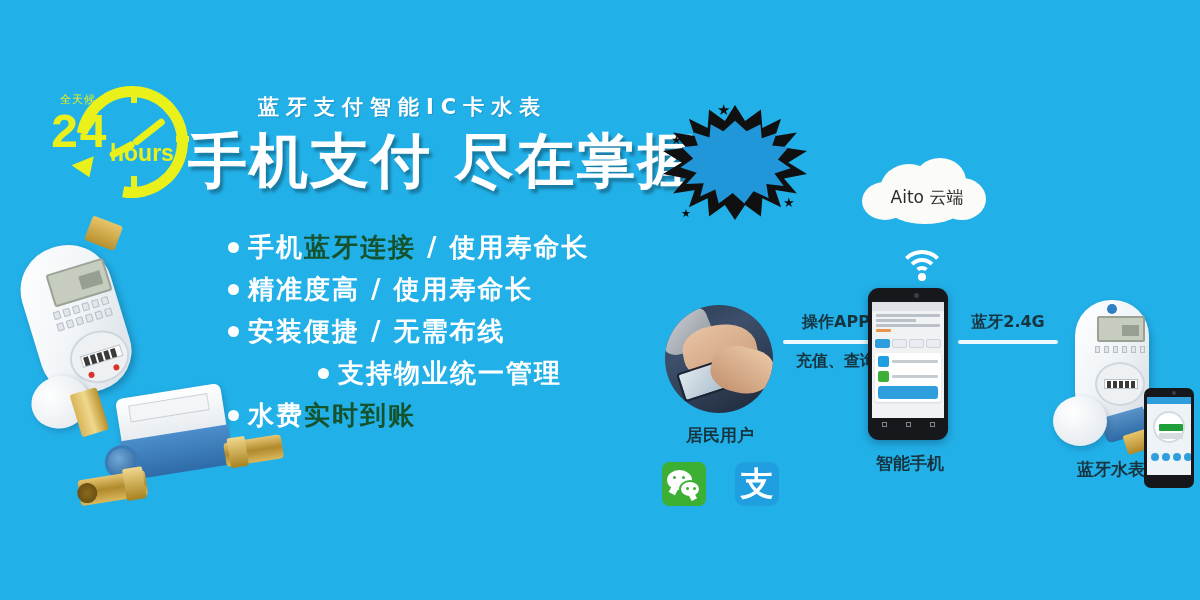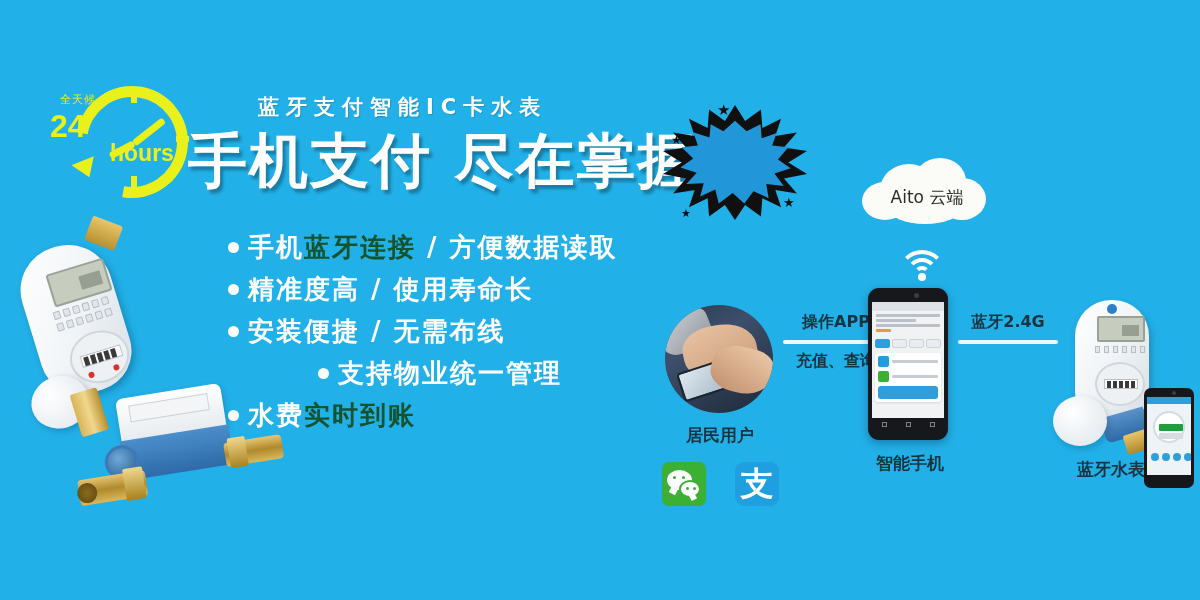--- a/index.html
+++ b/index.html
@@ -36,22 +36,22 @@
     border-left:12px solid transparent; border-right:12px solid transparent;
     border-top:18px solid #eaf11a; transform:rotate(-22deg);
   }
   .badge-cn {
     position:absolute; left:12px; top:8px; color:#eaf11a;
     font-size:11px; font-weight:normal; letter-spacing:1px;
     font-family:"DejaVu Sans", sans-serif;
   }
   .badge-24 {
     position:absolute; left:2px; top:26px; color:#eaf11a;
-    font-size:32px; font-weight:bold; line-height:1;
-    font-family:Liberation Sans, sans-serif;
+    font-size:48px; font-weight:bold; line-height:1;
+    font-family:Liberation Mono, monospace;
   }
   .badge-hours {
     position:absolute; left:62px; top:56px; color:#eaf11a;
     font-size:23px; font-weight:bold; font-family:"Liberation Sans", sans-serif;
   }
 
   
   .subtitle {
     position:absolute; left:258px; top:93px;
     color:#ffffff; font-size:21px; letter-spacing:7px; font-weight:bold;
@@ -449,21 +449,21 @@
     <div class="burst-shape"></div>
     <div class="burst-inner"></div>
     <div class="burst-star bs1">★</div>
     <div class="burst-star bs2">★</div>
     <div class="burst-star bs3">★</div>
     <div class="burst-star bs4">★</div>
   </div>
 
   <div class="features">
     <div class="feat">
-      <span class="dot"></span><span>手机</span><span class="hl">蓝牙连接</span><span> / 方便数据读取</span>
+      <span class="dot"></span><span>手机</span><span class="hl">蓝牙连接</span><span> / 使用寿命长</span>
     </div>
     <div class="feat">
       <span class="dot"></span><span>精准度高 / 使用寿命长</span>
     </div>
     <div class="feat">
       <span class="dot"></span><span>安装便捷 / 无需布线</span>
     </div>
     <div class="feat indent">
       <span class="dot"></span><span>支持物业统一管理</span>
     </div>

